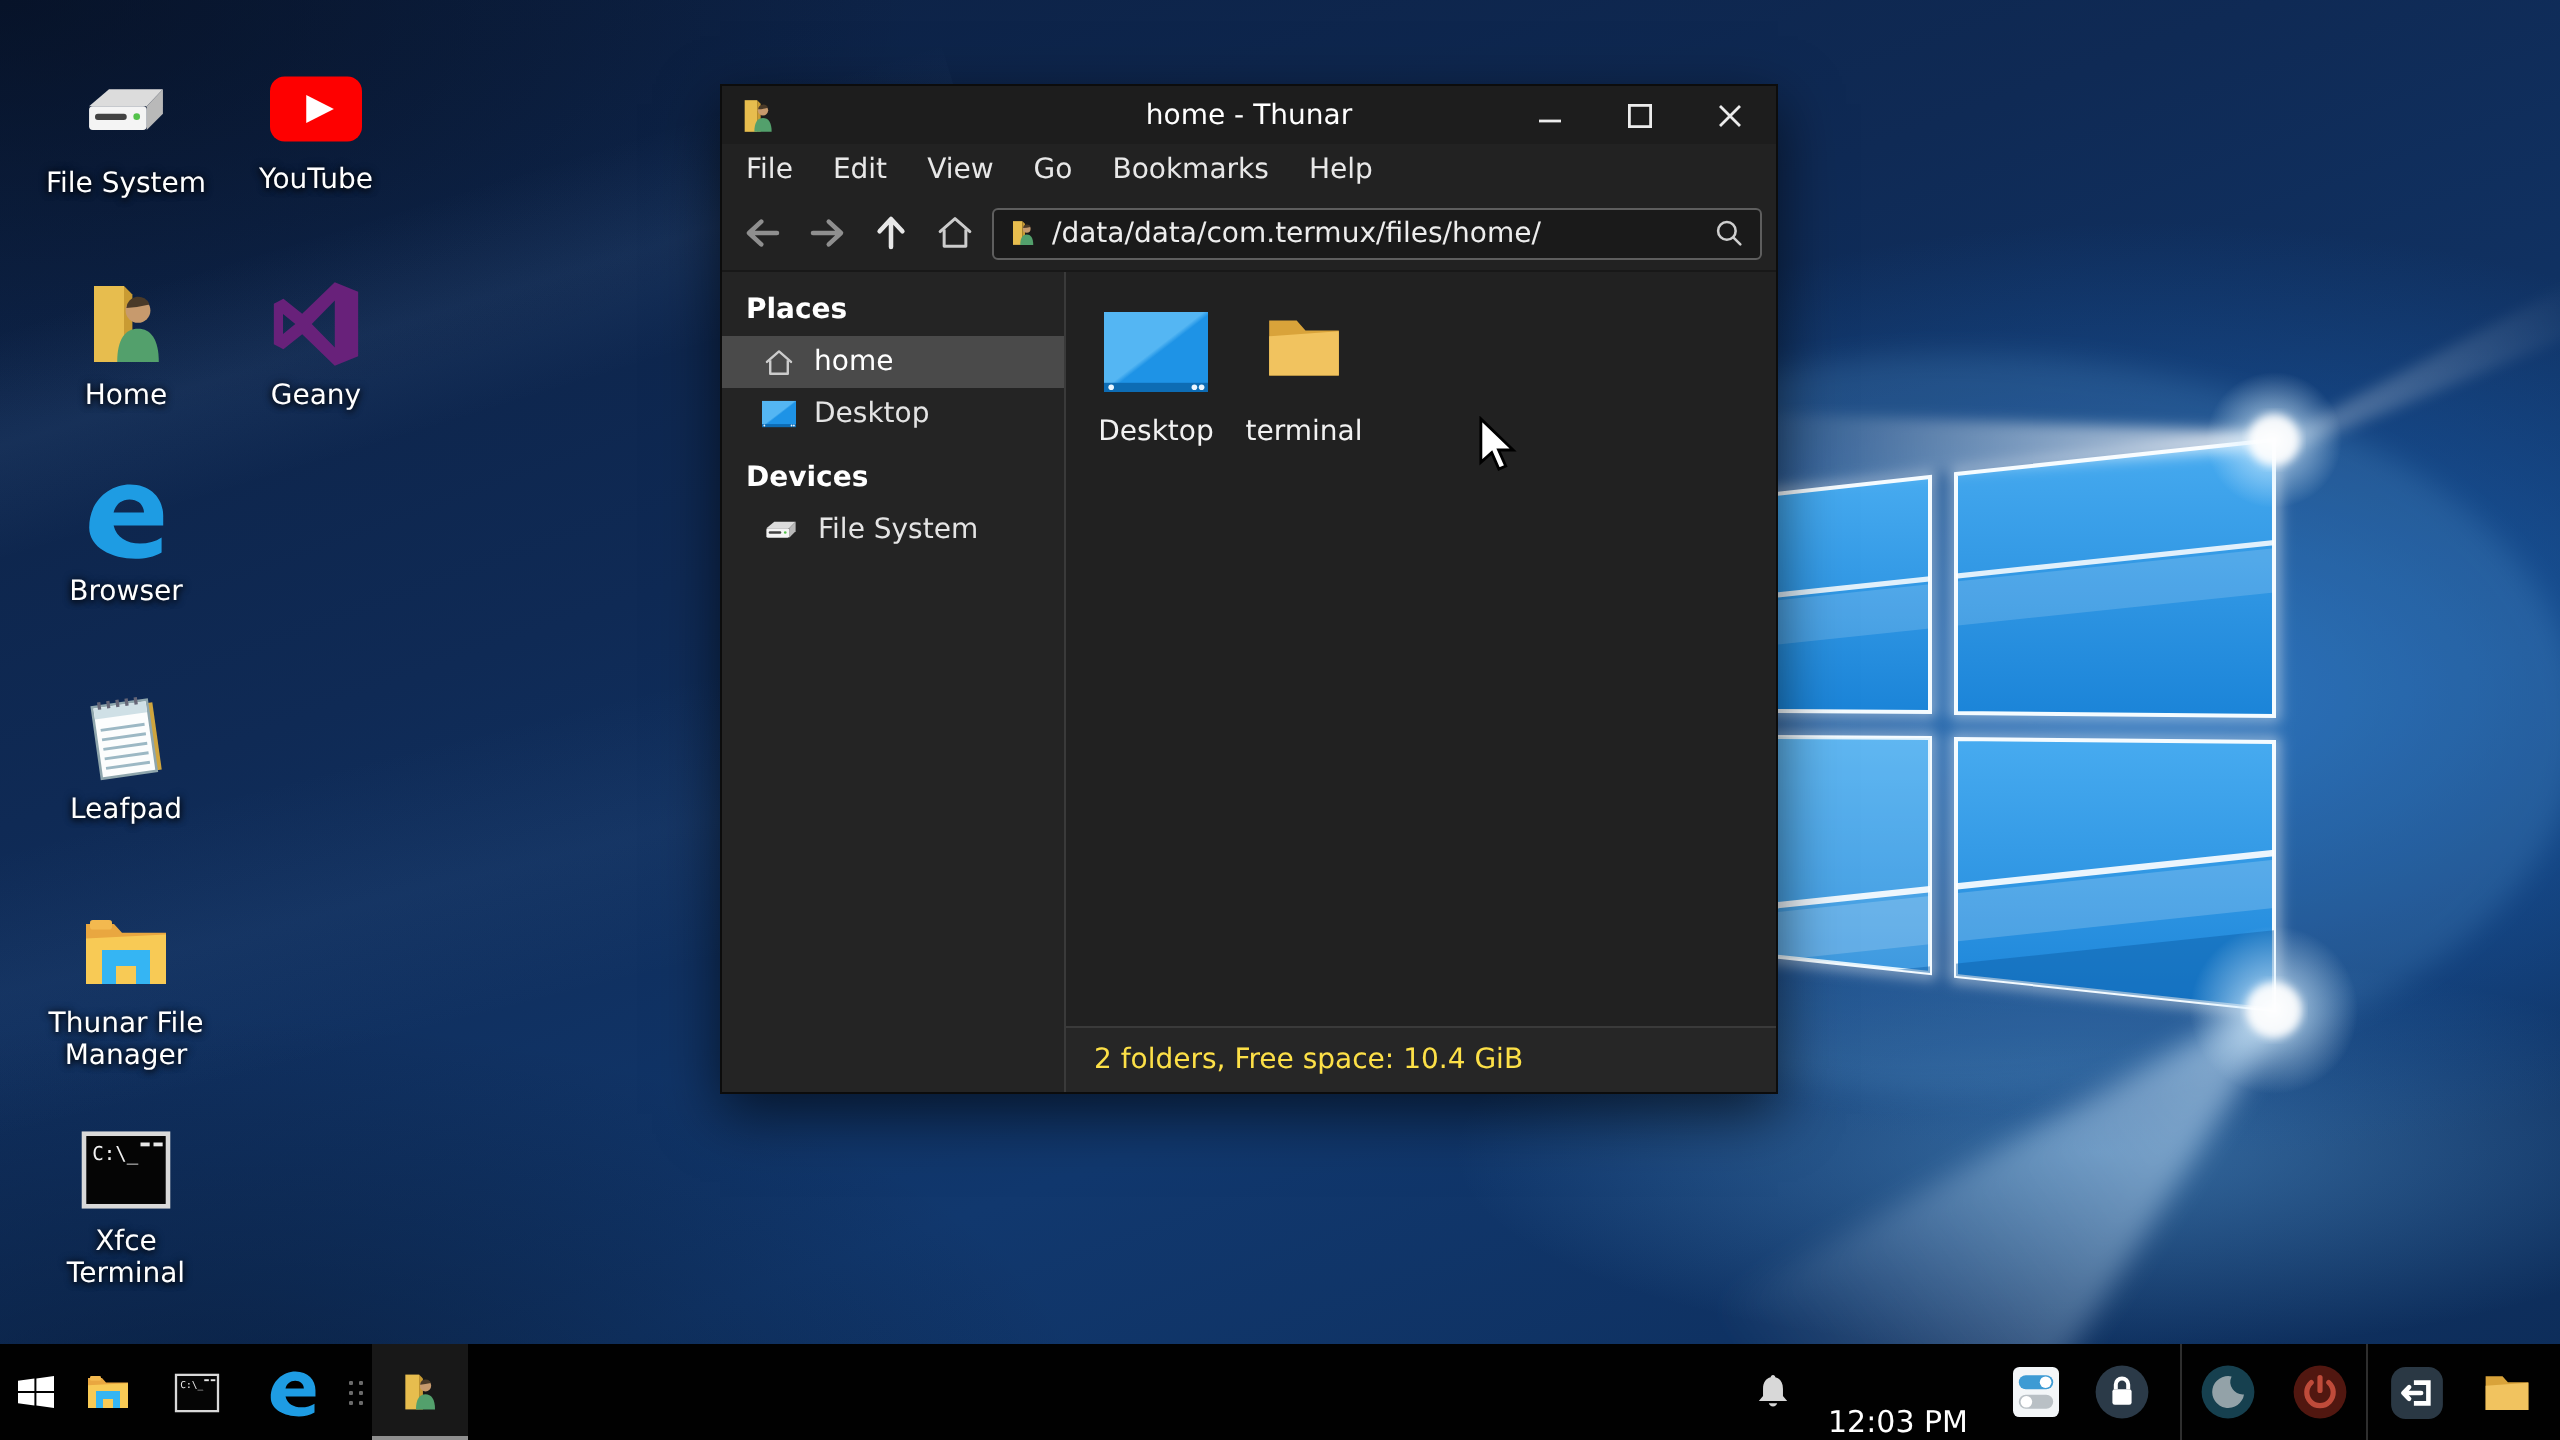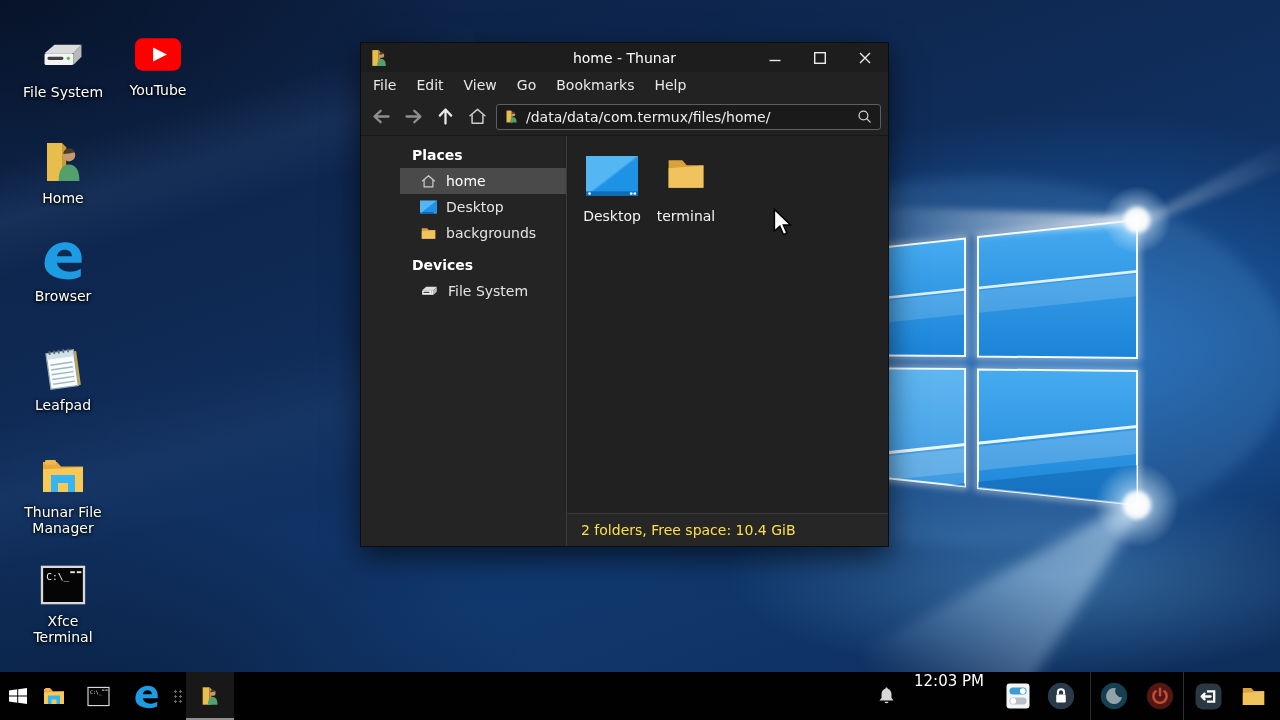--- a/index.html
+++ b/index.html
@@ -37,42 +37,42 @@
   .winctl .ctl{width:31px;height:100%;display:flex;align-items:center;justify-content:center;margin-left:14px;}
   .winctl .ctl:last-child{margin-right:8px;}
   .menubar{height:26px;background:#222;display:flex;align-items:center;padding-left:2px;flex:0 0 auto;text-align:center;}
   .menubar .mitem{padding:0 10px;font-size:14px;color:#e8e8e8;line-height:26px;}
   .toolbar{height:38px;background:#222;border-bottom:1px solid #181818;display:flex;align-items:center;padding:0 7px;flex:0 0 auto;box-sizing:border-box;}
   .navbtn{width:26px;height:26px;display:flex;align-items:center;justify-content:center;margin-right:6px;border-radius:3px;}
   .pathfield{flex:1;height:26px;background:#1a1a1a;border:1px solid #5e5e5e;border-radius:3px;display:flex;align-items:center;padding:0 7px;box-sizing:border-box;}
   .pathfield .ptext{font-size:14px;color:#ededed;margin-left:7px;white-space:nowrap;}
   .pathfield .spacer{flex:1;}
   .wbody{flex:1;display:flex;min-height:0;}
-  .sidebar{width:206px;background:#242424;border-right:1px solid #3a3a3a;box-sizing:border-box;padding-top:6px;flex:0 0 auto;padding-left:39px;}
+  .sidebar{width:172px;background:#242424;border-right:1px solid #3a3a3a;box-sizing:border-box;padding-top:6px;flex:0 0 auto;}
   .shead{height:26px;line-height:26px;padding-left:12px;font-size:14px;font-weight:bold;color:#fff;}
   .srow{height:26px;display:flex;align-items:center;padding-left:20px;gap:9px;font-size:14px;color:#e4e4e4;}
   .srow.sel{background:#4a4a4a;color:#fff;}
   .rightcol{flex:1;display:flex;flex-direction:column;min-width:0;}
   .filepane{flex:1;background:#212121;position:relative;display:flex;align-items:flex-start;padding:14px 0 0 8px;box-sizing:border-box;}
   .fitem{width:74px;display:flex;flex-direction:column;align-items:center;}
   .fitem .fibox{height:46px;display:flex;align-items:flex-end;justify-content:center;}
   .fitem .flabel{margin-top:12px;font-size:14px;color:#f2f2f2;}
   .cursor{position:absolute;left:206px;top:72px;}
   .statusbar{height:33px;background:#262626;border-top:1px solid #3a3a3a;display:flex;align-items:center;padding-left:14px;font-size:14px;color:#fde047;flex:0 0 auto;box-sizing:border-box;}
 
   
   .taskbar{position:absolute;left:0;bottom:0;width:1280px;height:48px;background:#010101;display:flex;align-items:center;z-index:10;}
   .tbtn{width:36px;height:48px;display:flex;align-items:center;justify-content:center;flex:0 0 auto;}
   .tbtn.edge{width:44px;}
   .grip{width:10px;height:16px;margin-left:4px;flex:0 0 auto;
     background-image:radial-gradient(circle,#6a6a6a 1px,transparent 1.2px);
     background-size:5px 5px;background-position:1px 1px;}
   .taskitem{width:48px;height:48px;margin-left:4px;background:#181818;display:flex;align-items:center;justify-content:center;position:relative;flex:0 0 auto;}
   .taskitem::after{content:"";position:absolute;left:0;right:0;bottom:0;height:2px;background:#8f8f8f;}
-  .tray{margin-left:auto;display:flex;align-items:flex-start;height:48px;}
+  .tray{margin-left:auto;display:flex;align-items:flex-end;height:48px;}
   .traybtn{display:flex;align-items:center;justify-content:center;height:48px;}
   .clock{font-size:15px;color:#fff;padding:0 14px 0 10px;white-space:nowrap;}
   .vsep{width:1px;height:48px;background:#2e2e2e;flex:0 0 auto;}
 </style>
 </head>
 <body>
 
 <svg width="0" height="0" style="position:absolute" aria-hidden="true">
   <defs>
     <symbol id="i-winflag" viewBox="0 0 20 20">
@@ -283,20 +283,28 @@
     <div class="dlabel">YouTube</div>
   </div>
   <div class="dcell" style="left:17px;top:138px">
     <div class="ibox">
         <svg width="48" height="48">
           <use href="#i-userfolder"></use>
         </svg>
       </div>
     <div class="dlabel">Home</div>
   </div>
+  <div class="dcell" style="left:112px;top:138px">
+    <div class="ibox">
+        <svg width="46" height="46">
+          <use href="#i-geany"></use>
+        </svg>
+      </div>
+    <div class="dlabel">Geany</div>
+  </div>
   <div class="dcell" style="left:17px;top:345px">
     <div class="ibox">
         <svg width="48" height="48">
           <use href="#i-notepad"></use>
         </svg>
       </div>
     <div class="dlabel">Leafpad</div>
   </div>
   <div class="dcell" style="left:17px;top:236px">
     <div class="ibox">
@@ -399,26 +407,20 @@
           <svg width="17" height="17">
               <use href="#i-house"></use>
             </svg>
           <span>home</span>
         </div>
         <div class="srow">
           <svg width="17" height="14">
               <use href="#i-screen"></use>
             </svg>
           <span>Desktop</span>
-        </div>
-        <div class="srow">
-          <svg width="17" height="17">
-              <use href="#i-folder"></use>
-            </svg>
-          <span>backgrounds</span>
         </div>
         <div class="shead" style="margin-top:6px">Devices</div>
         <div class="srow">
           <svg width="19" height="15">
               <use href="#i-drive"></use>
             </svg>
           <span>File System</span>
         </div>
       </div>
 

